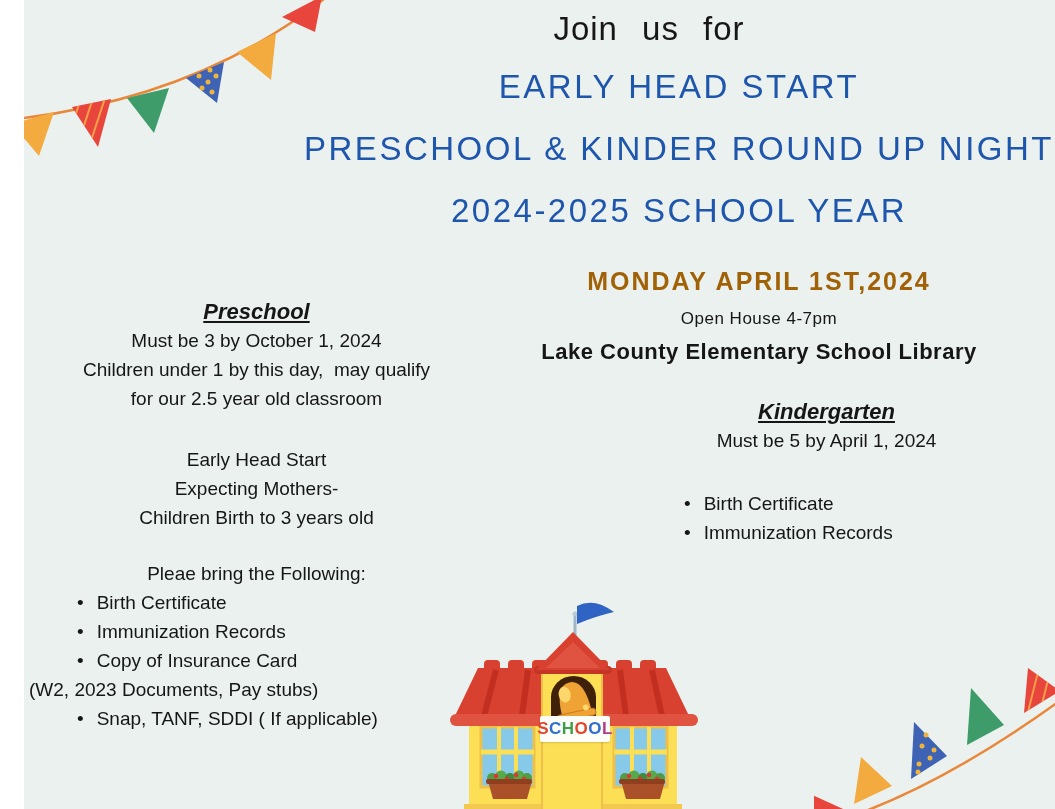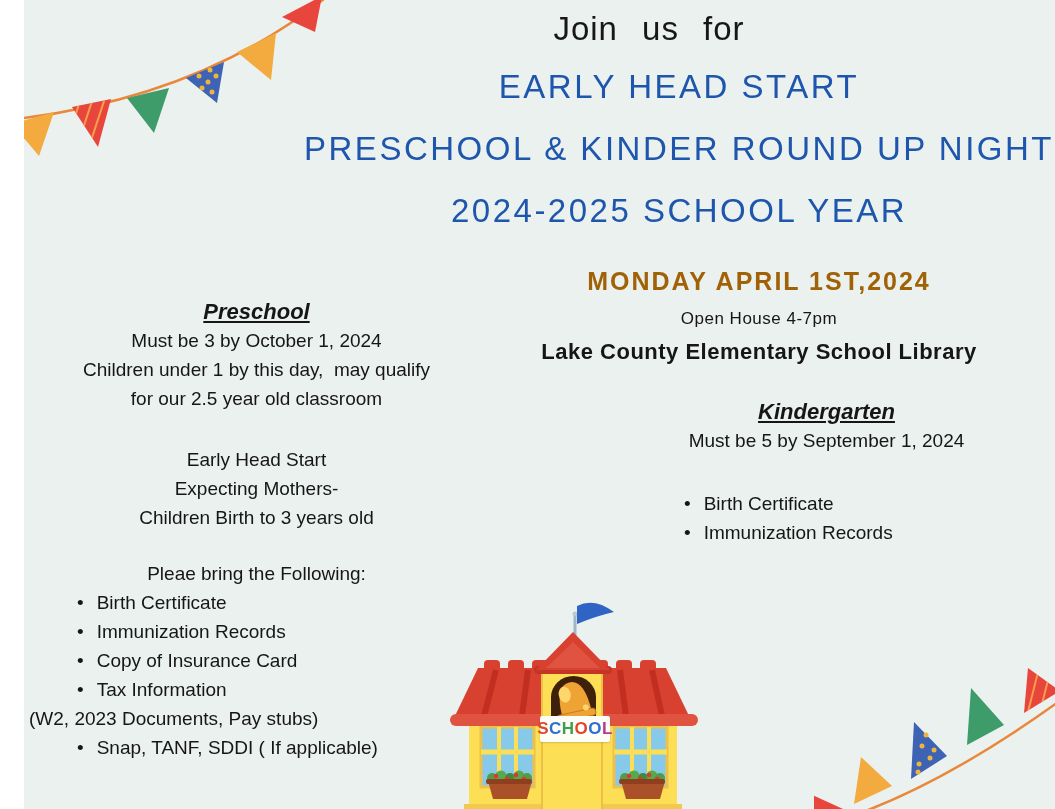--- a/index.html
+++ b/index.html
@@ -98,32 +98,29 @@
     <div data-bind="preschool.bring_heading">Pleae bring the Following:</div>
     <div class="li">
         <span data-bind="preschool.items.0">Birth Certificate</span>
       </div>
     <div class="li">
         <span data-bind="preschool.items.1">Immunization Records</span>
       </div>
     <div class="li">
         <span data-bind="preschool.items.2">Copy of Insurance Card</span>
       </div>
-    <div class="li">
-        <span data-bind="preschool.items.3">Tax Information</span>
-      </div>
     <div class="note" data-bind="preschool.note">(W2, 2023 Documents, Pay stubs)</div>
     <div class="li">
         <span data-bind="preschool.item_last">Snap, TANF, SDDI ( If applicable)</span>
       </div>
   </div>
 
   <div class="col col-right">
     <div class="col-heading" data-bind="kindergarten.heading">Kindergarten</div>
-    <div data-bind="kindergarten.eligibility">Must be 5 by September 1, 2024</div>
+    <div data-bind="kindergarten.eligibility">Must be 5 by April 1, 2024</div>
     <div class="gap34"></div>
     <div class="li">
         <span data-bind="kindergarten.items.0">Birth Certificate</span>
       </div>
     <div class="li">
         <span data-bind="kindergarten.items.1">Immunization Records</span>
       </div>
   </div>
 
   <div class="school">

